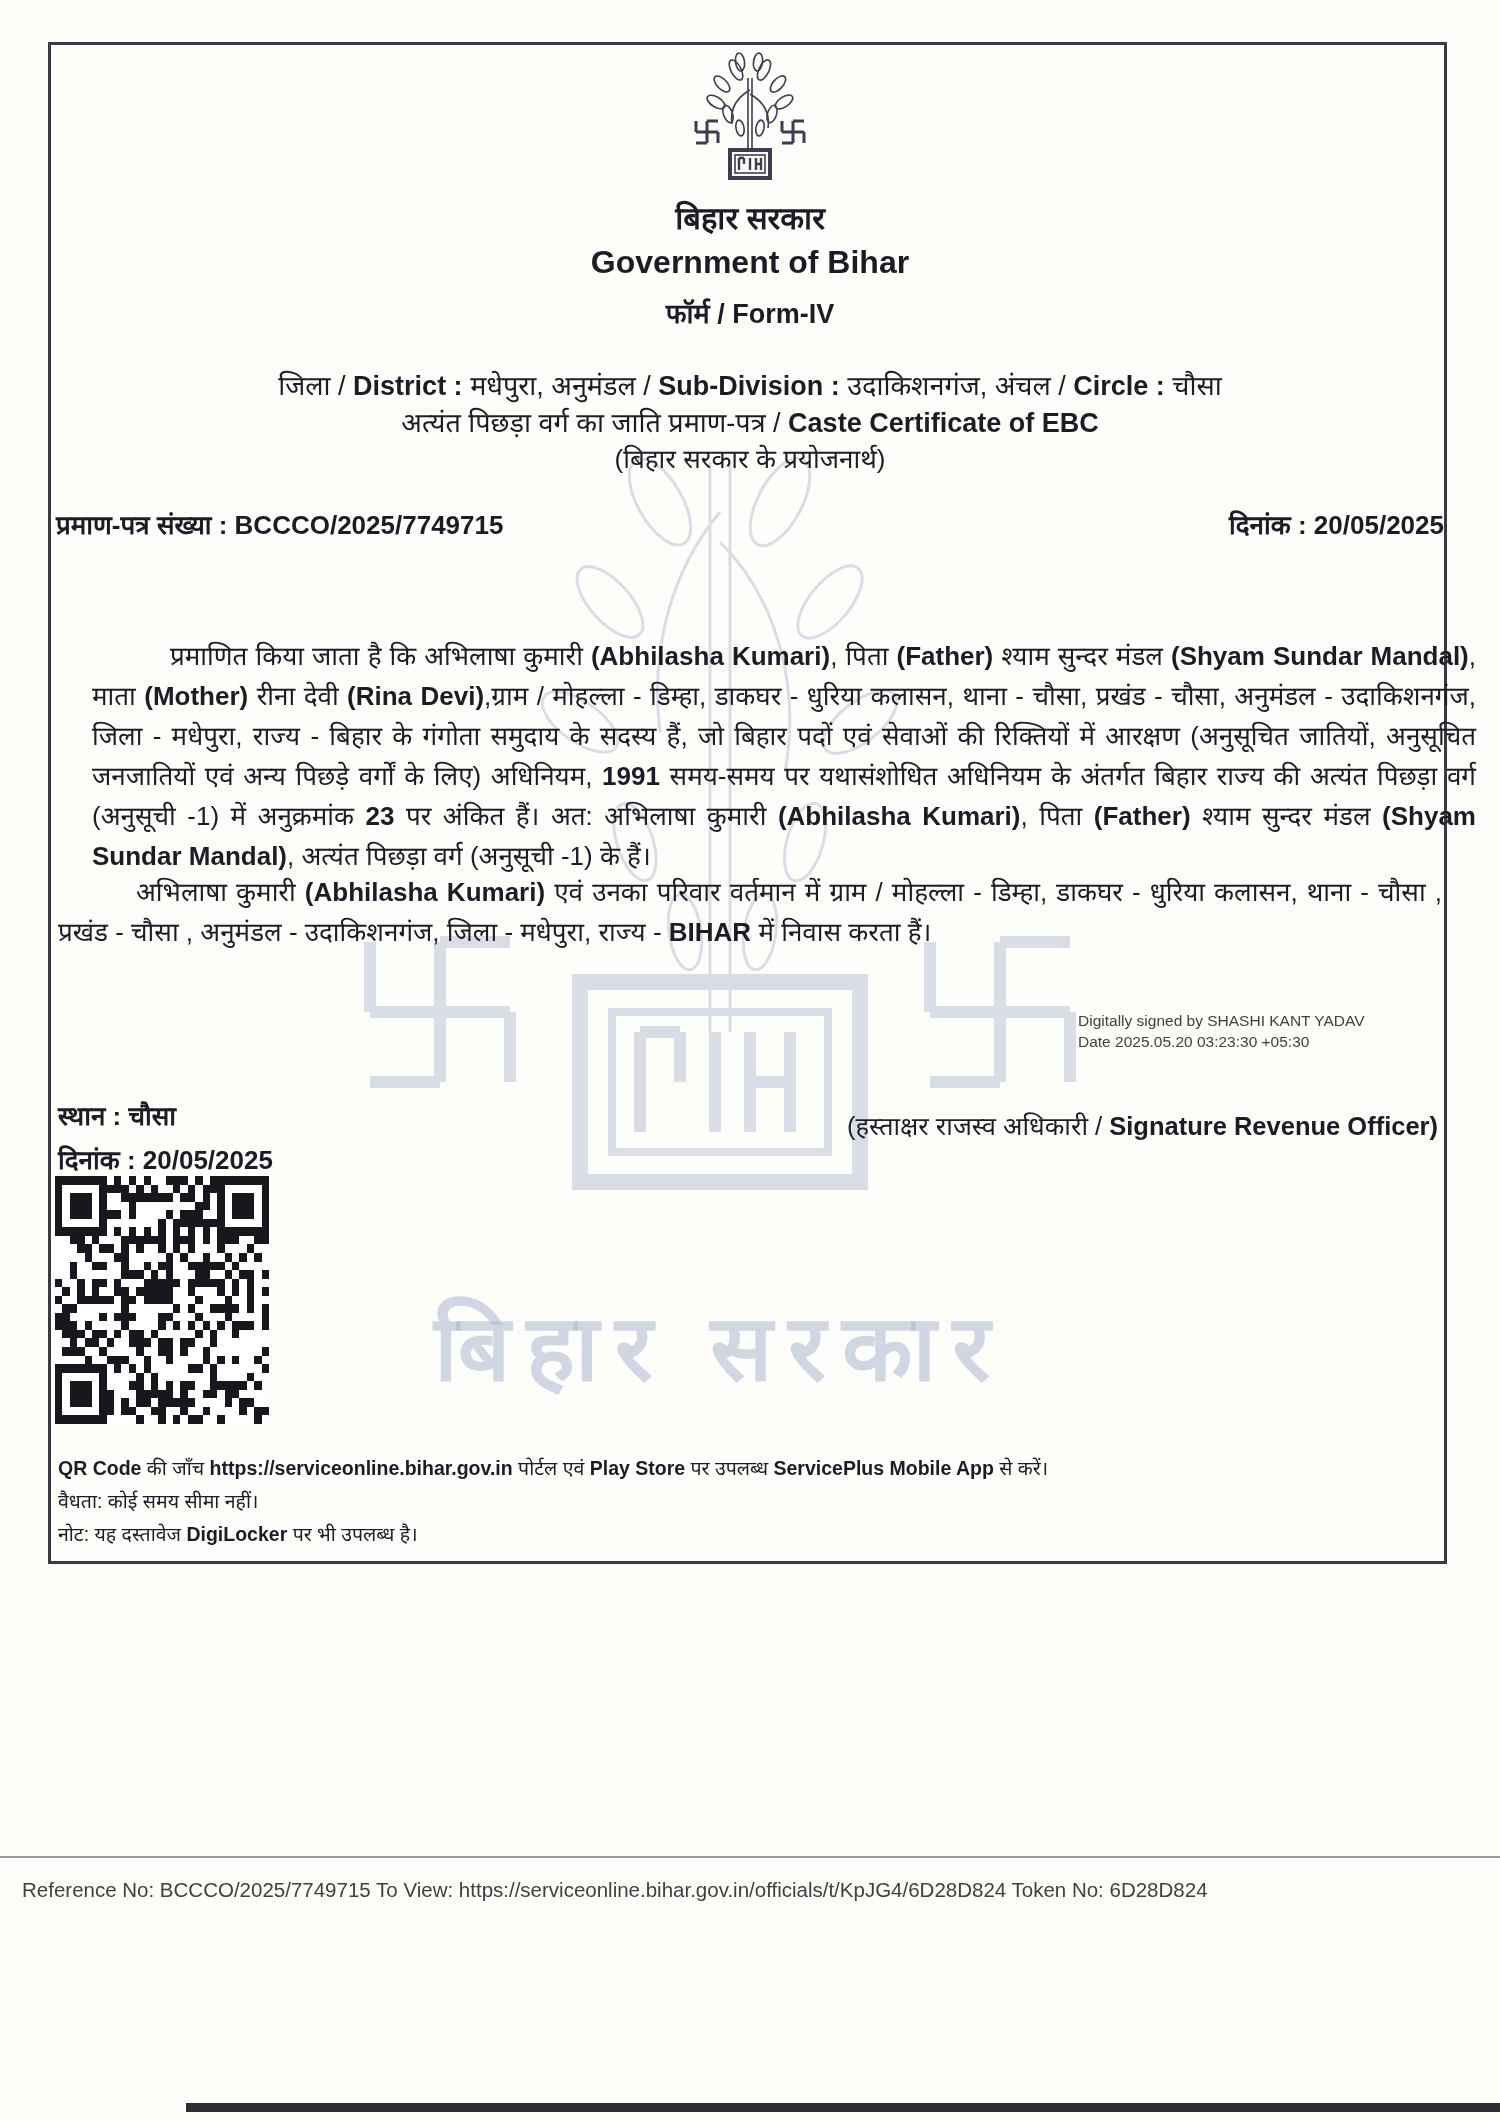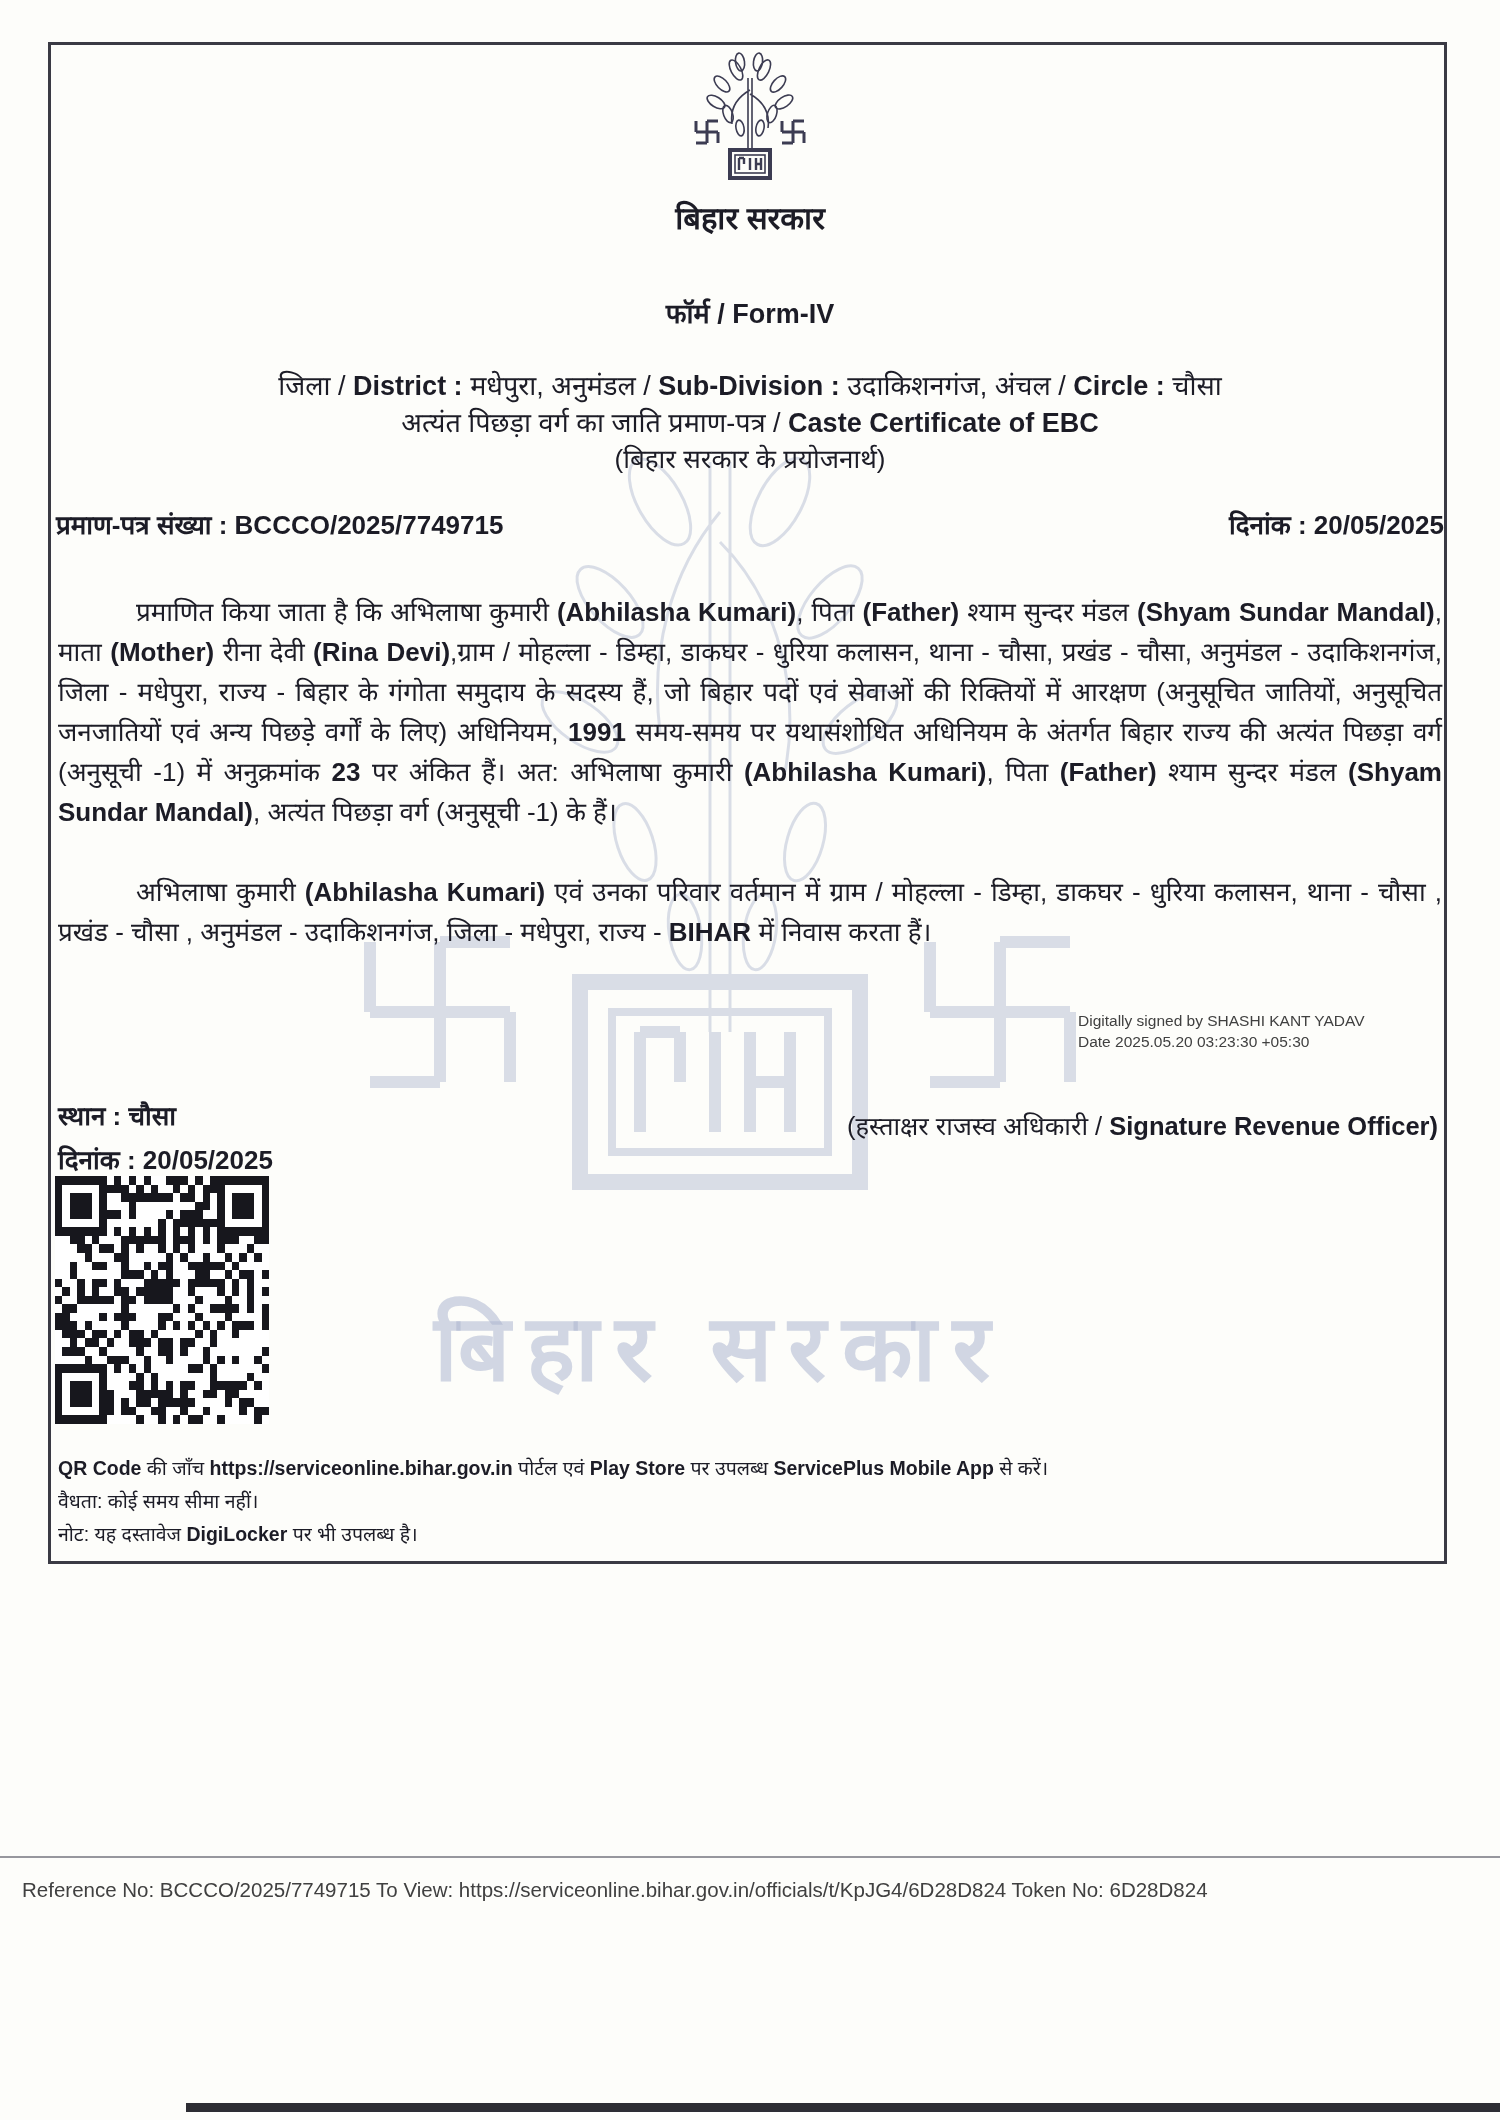--- a/index.html
+++ b/index.html
@@ -16,21 +16,21 @@
     border:3px solid #3a3a44;box-sizing:border-box;background:transparent;
   }
   .hdr-hi{left:0;right:0;top:196px;font-size:31px;font-weight:600;}
   .hdr-en{left:0;right:0;top:244px;font-size:32px;font-weight:700;}
   .hdr-form{left:0;right:0;top:294px;font-size:27px;font-weight:700;}
   .line-district{left:0;right:0;top:366px;font-size:27px;}
   .line-caste{left:0;right:0;top:403px;font-size:27px;}
   .line-purpose{left:0;right:0;top:440px;font-size:26px;}
   .cert-row{left:56px;right:56px;top:506px;font-size:26px;font-weight:700;display:flex;justify-content:space-between;}
   .para{left:58px;width:1384px;font-size:26px;line-height:40px;text-align:justify;}
-  .para1{top:592px;text-indent:78px;}
+  .para1{top:636px;text-indent:78px;margin-left:34px;}
   .para2{top:872px;text-indent:78px;}
   .digital-sig{left:1078px;top:1010px;width:360px;font-size:15.5px;line-height:21px;color:#404040;}
   .place-block{left:58px;top:1094px;font-size:26px;font-weight:600;line-height:44px;}
   .sig-line{right:62px;top:1108px;font-size:25.5px;text-align:left;}
   .footer-notes{left:58px;top:1452px;width:1330px;font-size:19.5px;line-height:33px;}
   .ref-line{left:22px;top:1878px;font-size:20.5px;color:#404040;}
   .hr-gray{left:0;top:1856px;width:1500px;height:2px;background:#97979d;}
   .bottom-bar{left:186px;top:2103px;width:1314px;height:9px;background:#2d2d33;}
   .wm-text{
     left:330px;top:1282px;width:780px;text-align:center;
@@ -104,20 +104,21 @@
     </g>
 
     <g stroke="#3c3c52" fill="none">
       <rect x="42" y="100" width="40" height="28" stroke-width="4"></rect>
       <rect x="47" y="105" width="30" height="18" stroke-width="1.6"></rect>
       <path d="M51 108 V120 M51 108 H56 M56 108 V114 M62 108 V120 M68 108 V120 M68 114 H73 M73 108 V120" stroke-width="2.4"></path>
     </g>
   </svg>
 
   <div class="abs center hdr-hi">बिहार सरकार</div>
+  <div class="abs center hdr-en">Government of Bihar</div>
   <div class="abs center hdr-form">फॉर्म / Form-IV</div>
 
   <div class="abs center line-district"><span>जिला / </span><span style="font-weight: 700;">District : </span><span>मधेपुरा, अनुमंडल / </span><span style="font-weight: 700;">Sub-Division : </span><span>उदाकिशनगंज, अंचल / </span><span style="font-weight: 700;">Circle : </span><span>चौसा</span></div>
   <div class="abs center line-caste"><span>अत्यंत पिछड़ा वर्ग का जाति प्रमाण-पत्र / </span><span style="font-weight: 700;">Caste Certificate of EBC</span></div>
   <div class="abs center line-purpose">(बिहार सरकार के प्रयोजनार्थ)</div>
 
   <div class="abs cert-row">
     <div><span>प्रमाण-पत्र संख्या : </span><span>BCCCO/2025/7749715</span></div>
     <div><span>दिनांक : </span><span>20/05/2025</span></div>
   </div>

